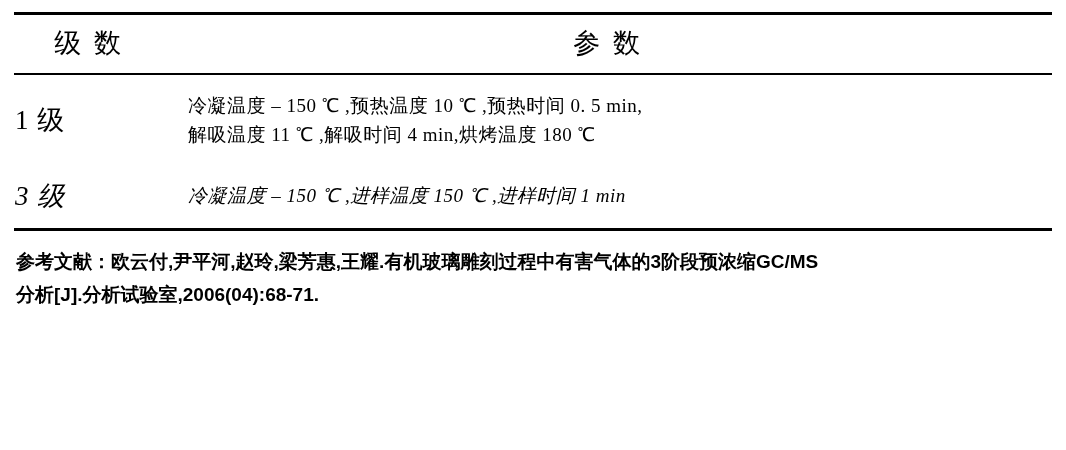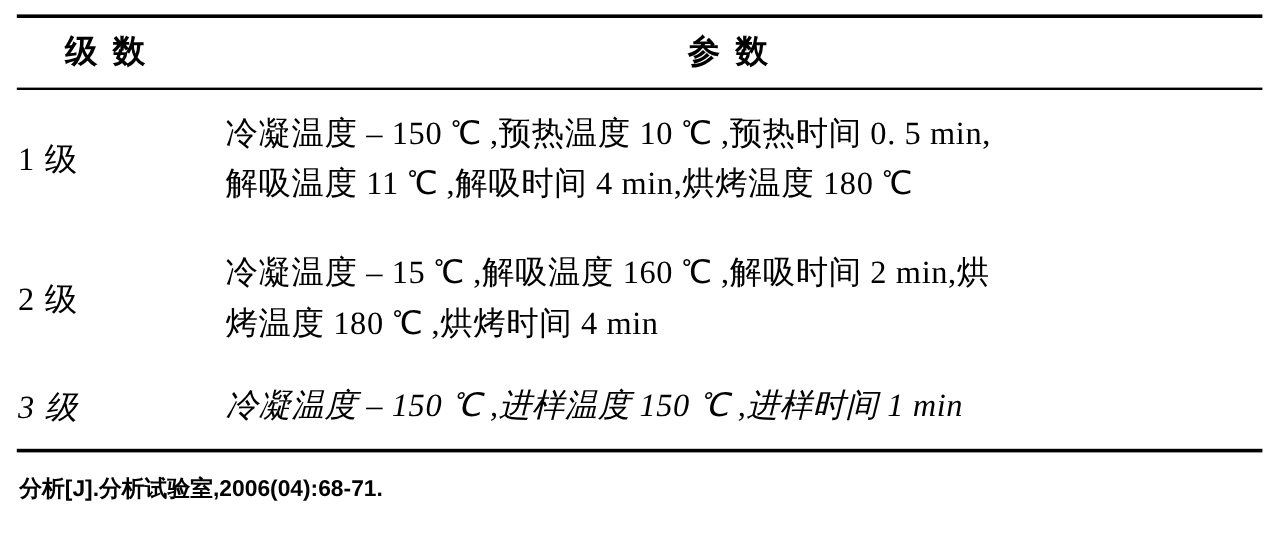--- a/index.html
+++ b/index.html
@@ -34,37 +34,37 @@
     height: 3px;
     background: #000000;
     margin-top: 2px;
   }
   table.data {
     width: 100%;
     border-collapse: collapse;
     table-layout: fixed;
   }
   table.data th {
-    font-weight: bold;
+    font-weight: normal;
     font-size: 27px;
     letter-spacing: 3px;
     padding: 10px 0 12px 0;
     text-align: center;
   }
   th.col-level { width: 150px; }
   td.cell-level {
     width: 150px;
     text-align: left;
     vertical-align: middle;
     font-size: 27px;
     letter-spacing: 1px;
     white-space: nowrap;
   }
   td.cell-param {
-    font-size: 27px;
+    font-size: 19px;
     line-height: 1.55;
     padding: 14px 10px 14px 22px;
     vertical-align: middle;
     letter-spacing: 0.5px;
   }
   tr.row-1 td, tr.row-2 td { padding-top: 16px; padding-bottom: 16px; }
   tr.row-3 td { padding-top: 12px; padding-bottom: 12px; font-style: italic; }
   .param-line { display: block; white-space: nowrap; }
   .ref {
     margin-top: 14px;
@@ -97,35 +97,29 @@
 
   <table class="data">
     <tbody>
       <tr class="row-1">
         <td class="cell-level">1 级</td>
         <td class="cell-param">
           <span class="param-line">冷凝温度 – 150 ℃ ,预热温度 10 ℃ ,预热时间 0. 5  min,</span>
           <span class="param-line">解吸温度 11 ℃ ,解吸时间 4  min,烘烤温度 180 ℃</span>
         </td>
       </tr>
-      <tr class="row-2">
-        <td class="cell-level">2 级</td>
-        <td class="cell-param">
-          <span class="param-line">冷凝温度 – 15 ℃ ,解吸温度 160 ℃ ,解吸时间 2  min,烘</span>
-          <span class="param-line">烤温度 180 ℃ ,烘烤时间 4  min</span>
-        </td>
-      </tr>
       <tr class="row-3">
         <td class="cell-level">3 级</td>
         <td class="cell-param">
           <span class="param-line">冷凝温度 – 150 ℃ ,进样温度 150 ℃ ,进样时间 1  min</span>
         </td>
       </tr>
     </tbody>
   </table>
 
   <div class="rule-bottom"></div>
 
   <div class="ref">
+    <span>参考文献：欧云付,尹平河,赵玲,梁芳惠,王耀.有机玻璃雕刻过程中有害气体的3阶段预浓缩GC/MS</span>
     <span>分析[J].分析试验室,2006(04):68-71.</span>
   </div>
 
 </div>
 
 </body></html>

